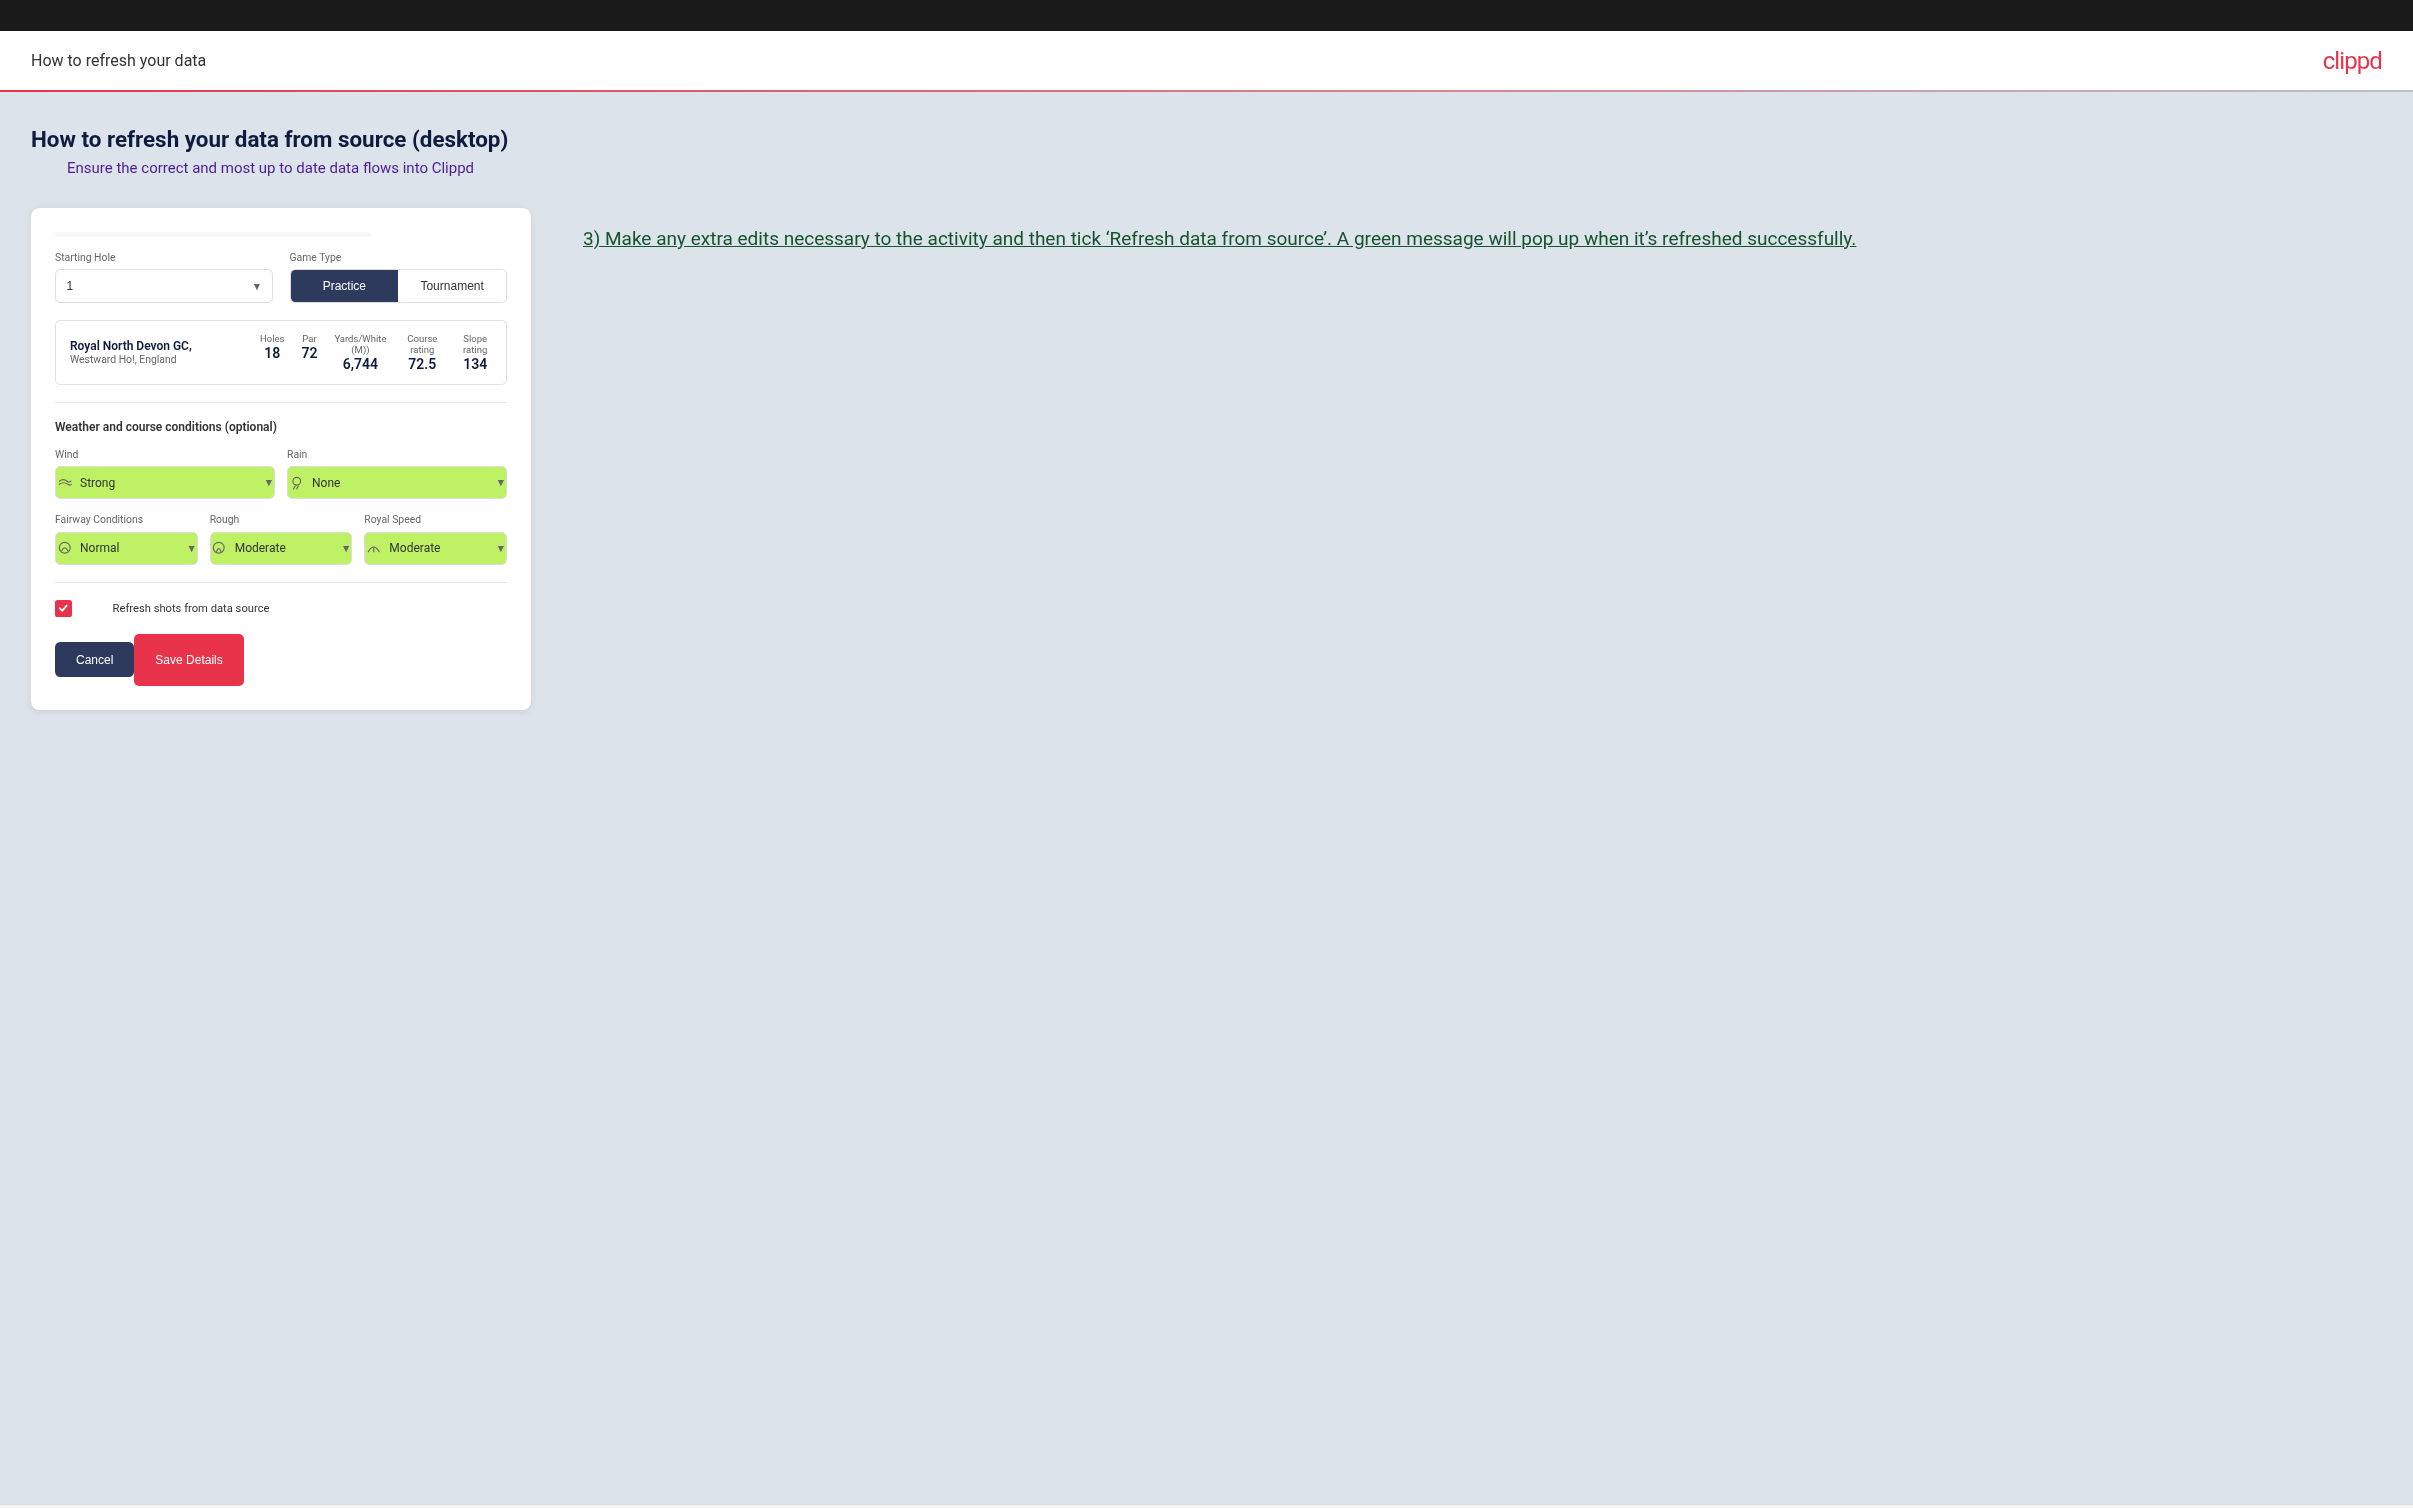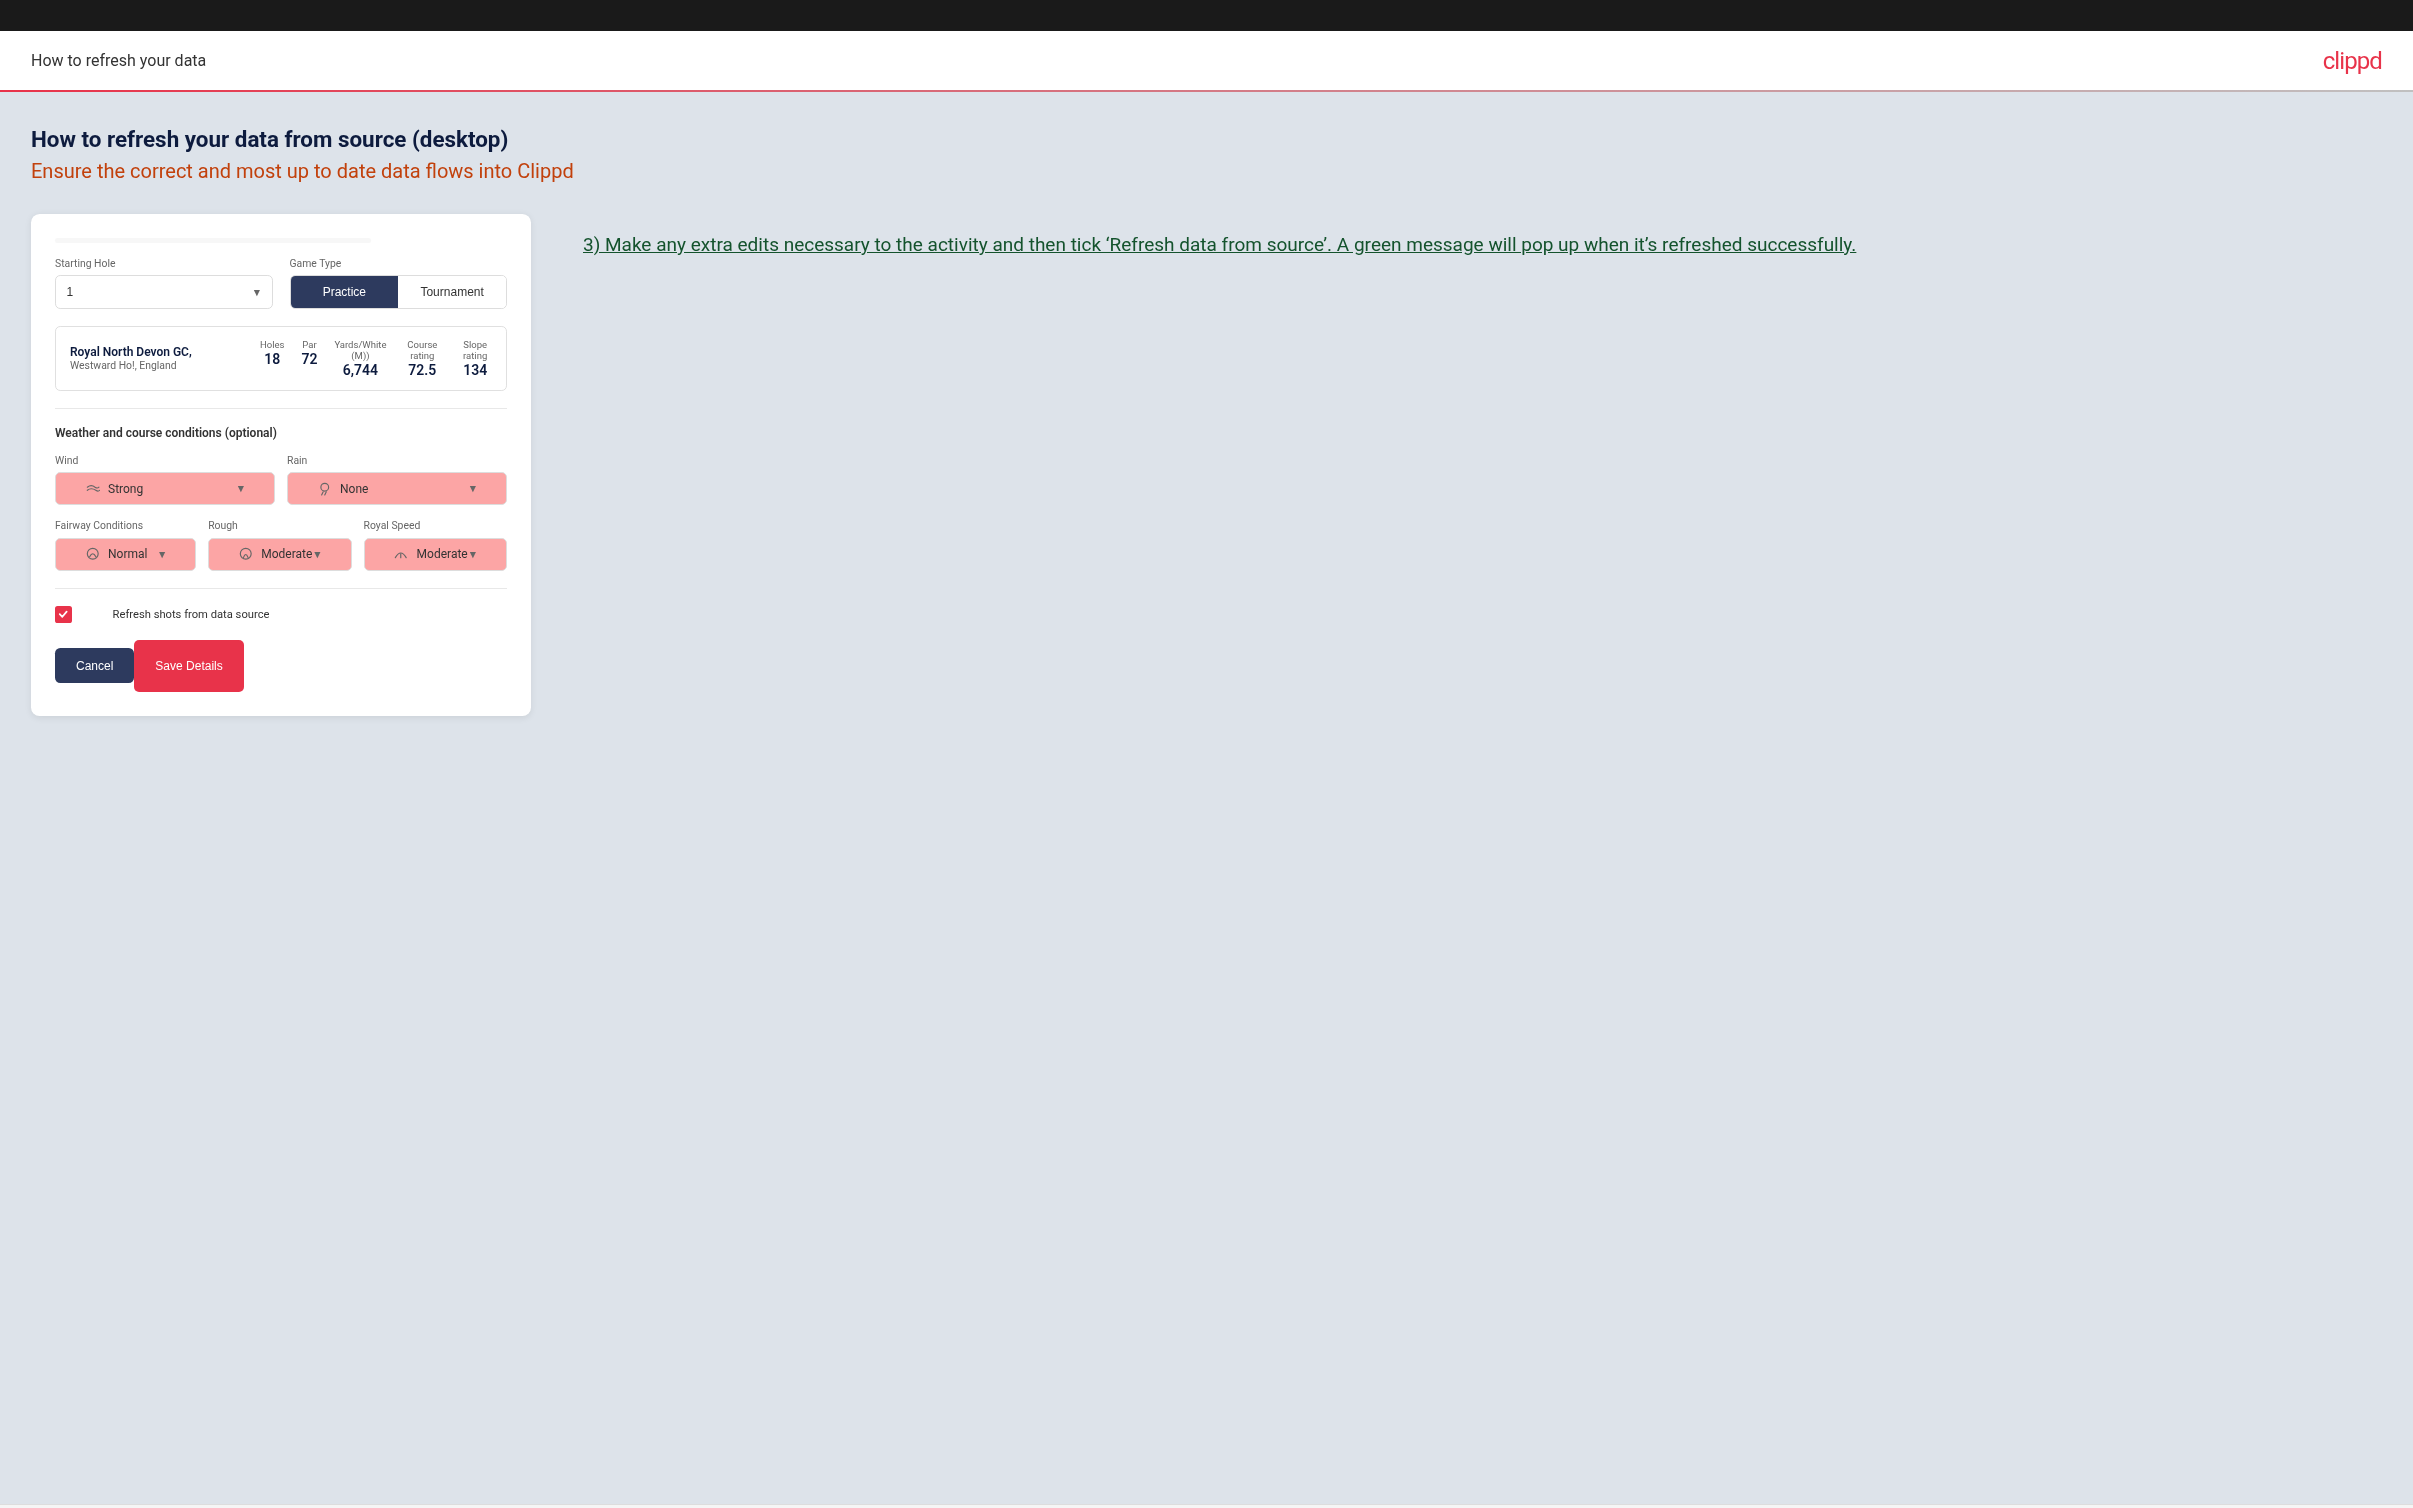--- a/index.html
+++ b/index.html
@@ -52,24 +52,25 @@
     }
 
     .page-title {
       font-size: 22.4px;
       font-weight: 700;
       color: #0d1b3e;
       margin-bottom: 7px;
     }
 
     .page-subtitle {
-      font-size: 20px;
-      color: #c2410c;
+      font-size: 15px;
+      color: #4c1d95;
       font-weight: 400;
       margin-bottom: 31px;
+      margin-left: 36px;
     }
 
     .content-layout {
       display: flex;
       gap: 52px;
       align-items: flex-start;
     }
 
     .form-card {
       background: #fff;
@@ -236,22 +237,22 @@
       font-size: 10.4px;
       color: #666;
       margin-bottom: 5.2px;
     }
 
     .select-with-icon {
       display: flex;
       align-items: center;
       border: 0.9px solid #ddd;
       border-radius: 5.2px;
-      padding: 7px 28px;
-      background: #fca5a5;
+      padding: 7px 0;
+      background: #bef264;
       cursor: pointer;
       position: relative;
     }
 
     .select-with-icon .icon-placeholder {
       width: 17px;
       height: 17px;
       margin-right: 7px;
       display: flex;
       align-items: center;

